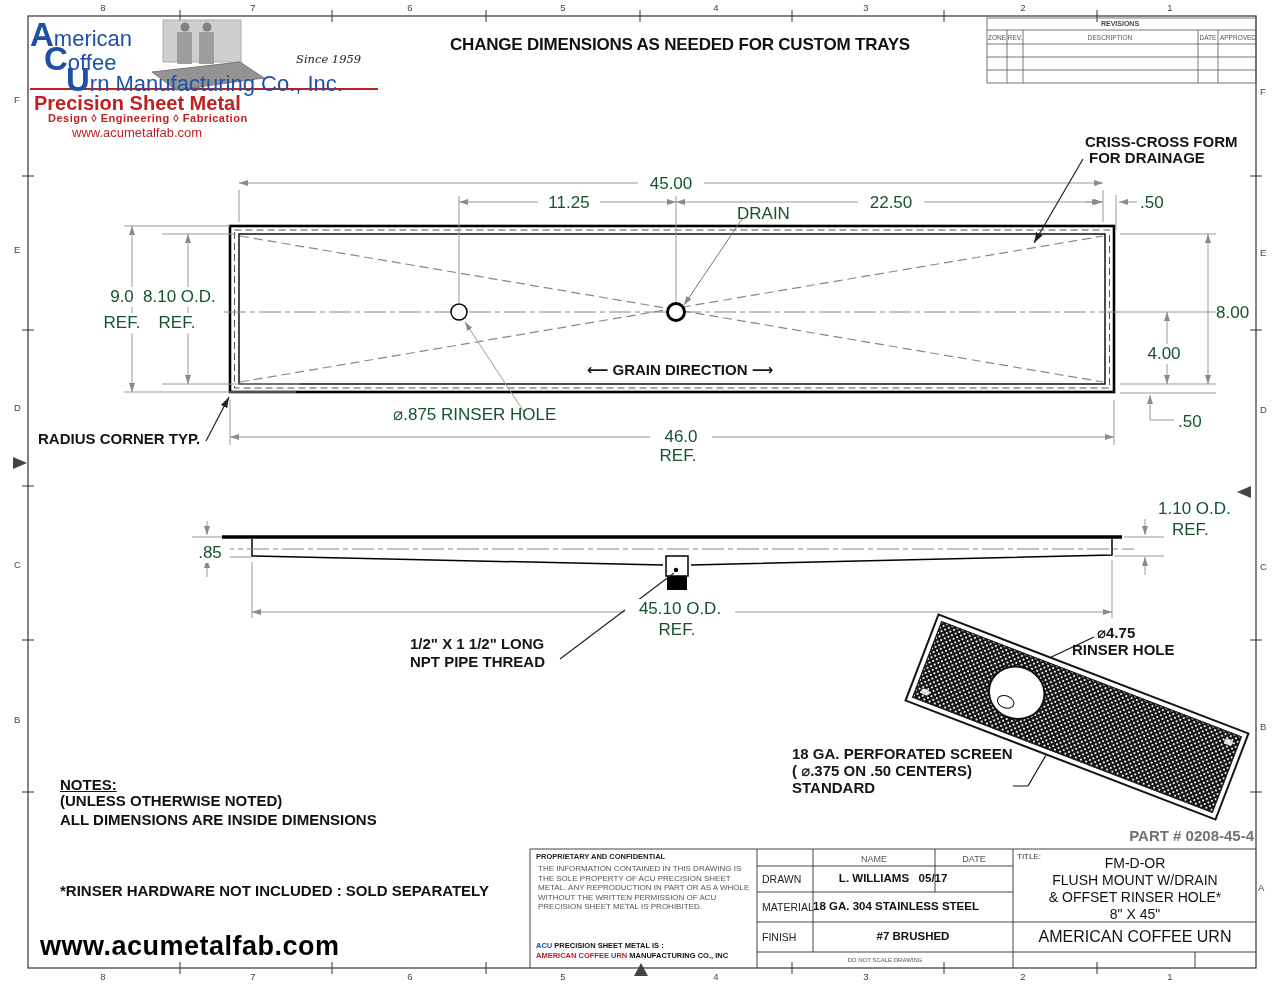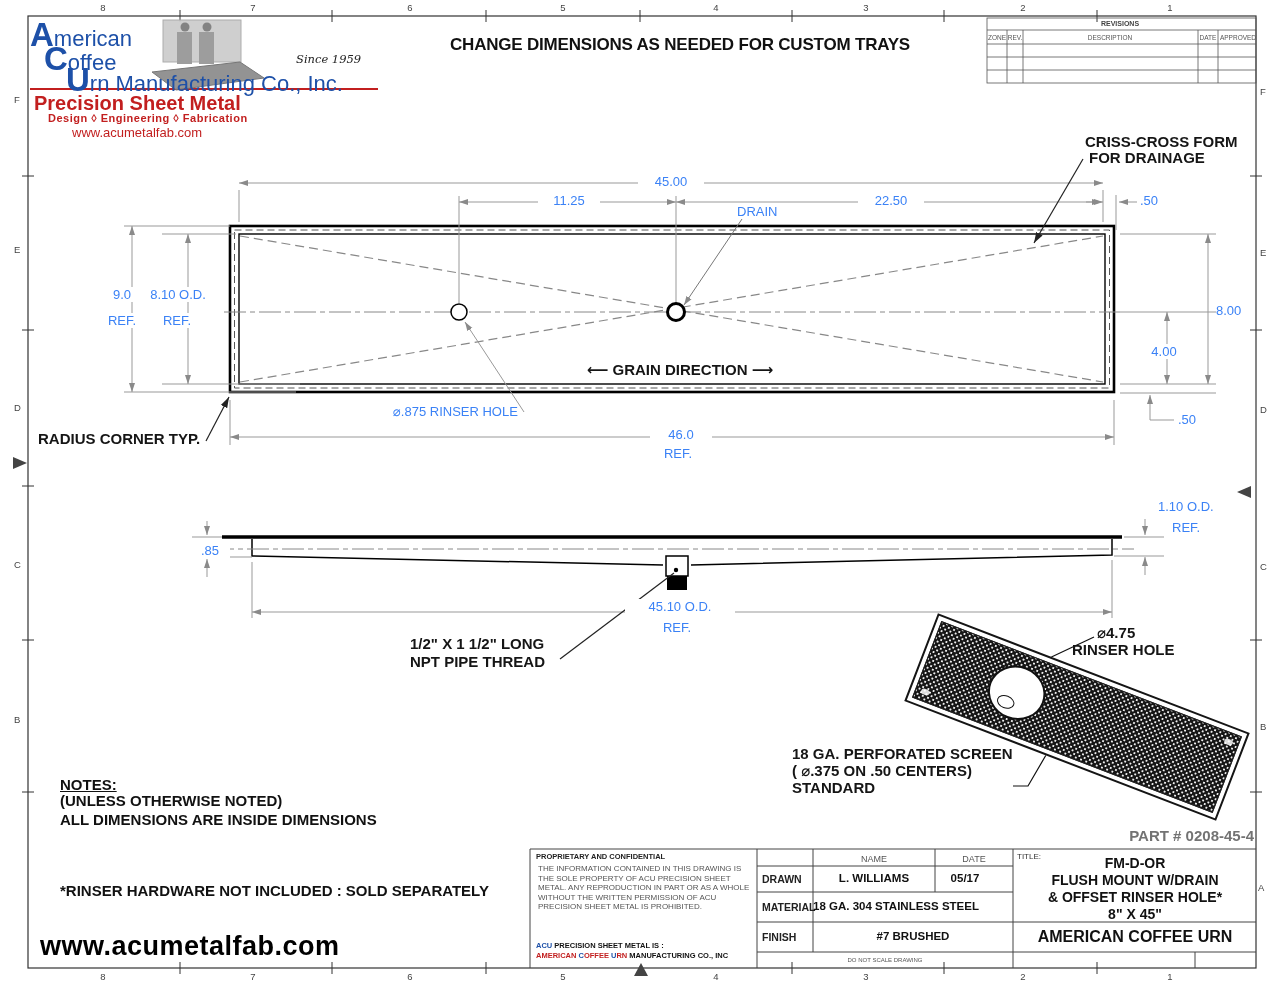--- a/index.html
+++ b/index.html
@@ -1,41 +1,41 @@
 <!DOCTYPE html>
 <html><head>
 <meta charset="utf-8">
 <style>
   html,body{margin:0;padding:0;background:#e8e8e8}
   .sheet{position:relative;width:1280px;height:989px;background:#fff;font-family:"Liberation Sans","DejaVu Sans",sans-serif;overflow:hidden}
   svg.lw{position:absolute;left:0;top:0;z-index:1}
   .t{position:absolute;white-space:nowrap;z-index:2}
-  .dim{color:#3b82f6;font-size:13px}
+  .dim{color:#14532d;font-size:17px}
   .blk{color:#151515;font-weight:700;font-size:15px}
   .bgw{background:#fff;padding:0 3px}
   .ctr{text-align:center}
   .zone{color:#444;font-size:9.5px;z-index:2}
   .rev{color:#555;font-size:6.5px}
   .revt{color:#444;font-size:7px;font-weight:700}
   .banner{font-size:17px;font-weight:700;color:#111;letter-spacing:-.2px}
   .lg-big{font-size:33px;font-weight:700;color:#1d50a8;line-height:1}
   .lg-rest{font-size:22px;font-weight:400;color:#1d50a8}
   .since{font-family:"DejaVu Serif","Liberation Serif",serif;font-style:italic;font-size:11.5px;color:#222}
   .tagline{color:#c21f1f;font-weight:700;font-size:20px}
   .services{color:#c21f1f;font-size:11px;font-weight:700;letter-spacing:.5px}
   .lg-site{color:#c21f1f;font-size:13px}
   .part{color:#737373;font-weight:700;font-size:15px}
-  .tb{font-size:10.5px;font-weight:700;color:#222}
+  .tb{font-size:10.5px;font-weight:400;color:#222}
   .tbh{font-size:9px;color:#555}
   .tbv{font-size:11.5px;font-weight:700;color:#111}
   .prop-h{font-size:7.5px;font-weight:700;color:#222}
   .prop-b{font-size:8px;color:#555;white-space:normal;width:213px;line-height:9.6px}
   .acu{font-size:7.5px;font-weight:700}
   .blue{color:#1d50a8}.red{color:#c21f1f}.blk2{color:#111}
-  .title-line{font-weight:700;color:#111;font-size:14px}
+  .title-line{font-weight:400;color:#111;font-size:14px}
   .site-big{font-size:27px;font-weight:700;color:#000;letter-spacing:.5px}
   .notes{font-size:15px;font-weight:700;color:#111}
   .screen{position:absolute;left:910px;top:670px;width:330px;height:90px;transform:rotate(21deg);background:#fff;border:2px solid #151515;z-index:1}
   .screen-inner{position:absolute;left:4px;top:4px;right:4px;bottom:4px;border:1px solid #222;background-color:#161616;
     background-image:radial-gradient(circle,#ededed 1.05px,rgba(0,0,0,0) 1.45px),radial-gradient(circle,#ededed 1.05px,rgba(0,0,0,0) 1.45px);
     background-size:5.6px 5.6px,5.6px 5.6px;background-position:0 0,2.8px 2.8px}
   .hole{position:absolute;left:66px;top:12px;width:54px;height:50px;border-radius:50%;background:#fff;border:2px solid #111}
   .hole-small{position:absolute;left:84px;top:50px;width:16px;height:11px;border-radius:50%;background:#fff;border:1.5px solid #111;z-index:3}
   .corner-dot{position:absolute;width:9px;height:6px;border-radius:50%;background:#fff;opacity:.85}
 </style>
@@ -291,21 +291,21 @@
 
   <span class="t part" style="left:1040px;top:827px;width:214px;text-align:right">PART # 0208-45-4</span>
   <span class="t prop-h" style="left:536px;top:852px">PROPRIETARY AND CONFIDENTIAL</span>
   <div class="t prop-b" style="left:538px;top:864px">THE INFORMATION CONTAINED IN THIS DRAWING IS THE SOLE PROPERTY OF ACU PRECISION SHEET METAL.  ANY REPRODUCTION IN PART OR AS A WHOLE WITHOUT THE WRITTEN PERMISSION OF ACU PRECISION SHEET METAL IS PROHIBITED.</div>
   <div class="t acu" style="left:536px;top:941px"><span class="blue">ACU</span><span class="blk2"> PRECISION SHEET METAL IS :</span></div>
   <div class="t acu" style="left:536px;top:951px"><span class="red">AMERICAN </span><span class="blue">C</span><span class="red">OFFEE </span><span class="blue">U</span><span class="red">RN </span><span class="blk2">MANUFACTURING CO., INC</span></div>
   <span class="t tbh ctr" style="left:844px;top:854px;width:60px">NAME</span>
   <span class="t tbh ctr" style="left:944px;top:854px;width:60px">DATE</span>
   <span class="t tb" style="left:762px;top:873px">DRAWN</span>
   <span class="t tbv ctr" style="left:813px;top:872px;width:122px">L. WILLIAMS</span>
-  <span class="t tbv ctr" style="left:923px;top:872px;width:84px">05/17</span>
+  <span class="t tbv ctr" style="left:891px;top:872px;width:84px">05/17</span>
   <span class="t tb" style="left:762px;top:901px">MATERIAL</span>
   <span class="t tbv ctr" style="left:813px;top:900px;width:164px">18 GA. 304 STAINLESS STEEL</span>
   <span class="t tb" style="left:762px;top:931px">FINISH</span>
   <span class="t tbv ctr" style="left:813px;top:930px;width:200px">#7 BRUSHED</span>
   <span class="t ctr" style="left:795px;top:957px;width:180px;font-size:6px;color:#555">DO NOT SCALE DRAWING</span>
   <span class="t" style="left:1017px;top:852px;font-size:8px;color:#333">TITLE:</span>
   <span class="t title-line ctr" style="left:1024px;top:855px;width:222px">FM-D-OR</span>
   <span class="t title-line ctr" style="left:1024px;top:872px;width:222px">FLUSH MOUNT W/DRAIN</span>
   <span class="t title-line ctr" style="left:1024px;top:889px;width:222px">&amp; OFFSET RINSER HOLE*</span>
   <span class="t title-line ctr" style="left:1024px;top:906px;width:222px">8" X 45"</span>

